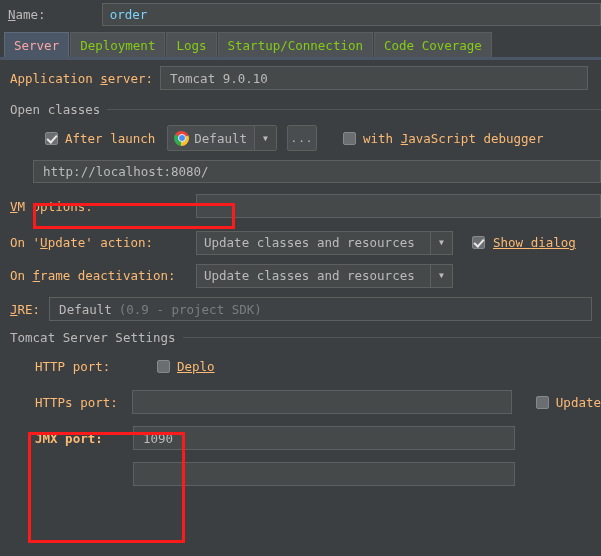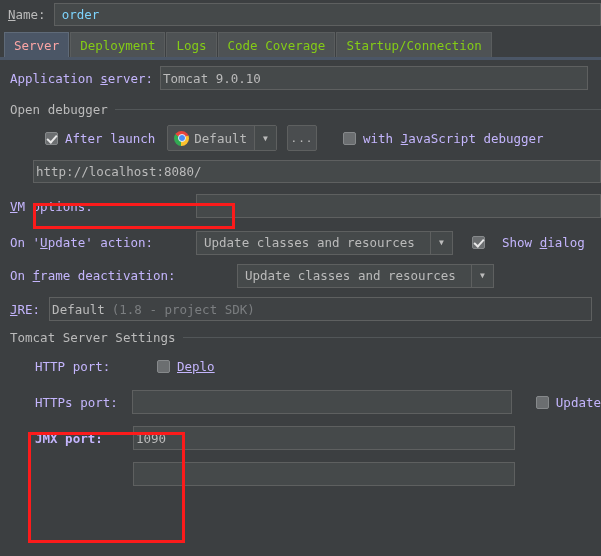--- a/index.html
+++ b/index.html
@@ -18,20 +18,21 @@
   }
 
   
   .name-row {
     display: flex;
     align-items: center;
     height: 29px;
     padding-left: 8px;
     background: #3c3f41;
     box-sizing: border-box;
+    gap: 48px;
   }
   .name-label {
     white-space: nowrap;
     color: #bbbbbb;
     margin-right: 8px;
   }
   .mn { text-decoration: underline; }
   .name-field {
     flex: 1;
     height: 23px;
@@ -87,31 +88,31 @@
 
   .row {
     display: flex;
     align-items: center;
     padding: 0 0 0 10px;
     box-sizing: border-box;
   }
 
   .lbl {
     white-space: nowrap;
-    color: #c4b5fd;
+    color: #fdba74;
   }
 
   .textfield {
     background: #45494a;
     border: 1px solid #5e6060;
     box-sizing: border-box;
     height: 24px;
     display: flex;
     align-items: center;
-    padding-left: 2px;
+    padding-left: 9px;
     color: #bbbbbb;
     white-space: nowrap;
     overflow: hidden;
   }
   .textfield.readonly { background: #3f4244; }
 
   
   .sect {
     display: flex;
     align-items: center;
@@ -238,36 +239,36 @@
   <span class="name-label"><span class="mn">N</span><span>ame:</span></span>
   <div class="name-field">
     <span>order</span>
   </div>
 </div>
 
 <div class="tabs-strip">
   <div class="tab active">Server</div>
   <div class="tab">Deployment</div>
   <div class="tab">Logs</div>
+  <div class="tab">Startup/Connection</div>
   <div class="tab">Code Coverage</div>
-  <div class="tab">Startup/Connection</div>
 </div>
 <div class="tabs-underline"></div>
 
 <div class="content">
 
   <div class="row" style="height:36px;">
     <span class="lbl">Application <span class="mn">s</span>erver:</span>
     <div class="textfield" style="margin-left:7px;width:428px;">
       <span>Tomcat 9.0.10</span>
     </div>
   </div>
 
   <div class="sect" style="margin-top:2px;">
-    <span class="sect-title">Open debugger</span>
+    <span class="sect-title">Open classes</span>
     <span class="sect-line"></span>
   </div>
 
   <div class="row" style="height:36px;padding-left:45px;">
     <span class="cb checked"></span>
     <span class="lbl" style="margin-left:7px;">After launch</span>
 
     <div class="browser-box" style="margin-left:12px;">
       <div class="browser-inner">
         <span class="chrome-icon"></span>
@@ -295,36 +296,36 @@
     </div>
   </div>
 
   <div class="row" style="height:33px;">
     <span class="lbl" style="width:186px;">On '<span class="mn">U</span>pdate' action:</span>
     <div class="combo" style="width:257px;">
       <span class="combo-text">Update classes and resources</span>
       <span class="combo-arrow">▼</span>
     </div>
     <span class="cb checked" style="margin-left:19px;"></span>
-    <span class="lbl" style="margin-left:17px;">Show <span class="mn">d</span>ialog</span>
-  </div>
-
-  <div class="row" style="height:33px;gap:41px;">
+    <span class="lbl" style="margin-left:8px;text-decoration:underline;">Show <span class="mn">d</span>ialog</span>
+  </div>
+
+  <div class="row" style="height:33px;">
     <span class="lbl" style="width:186px;">On <span class="mn">f</span>rame deactivation:</span>
     <div class="combo" style="width:257px;">
       <span class="combo-text">Update classes and resources</span>
       <span class="combo-arrow">▼</span>
     </div>
   </div>
 
   <div class="row" style="height:34px;">
     <span class="lbl"><span class="mn">J</span>RE:</span>
     <div class="textfield readonly" style="margin-left:9px;width:543px;">
       <span>Default</span>
-      <span class="jre-hint" style="margin-left:7px;">(1.8 - project SDK)</span>
+      <span class="jre-hint" style="margin-left:7px;">(0.9 - project SDK)</span>
     </div>
   </div>
 
   <div class="sect">
     <span class="sect-title">Tomcat Server Settings</span>
     <span class="sect-line"></span>
   </div>
 
   <div class="row" style="height:36px;padding-left:35px;">
     <span class="lbl" style="width:98px;">HTTP port:</span>

